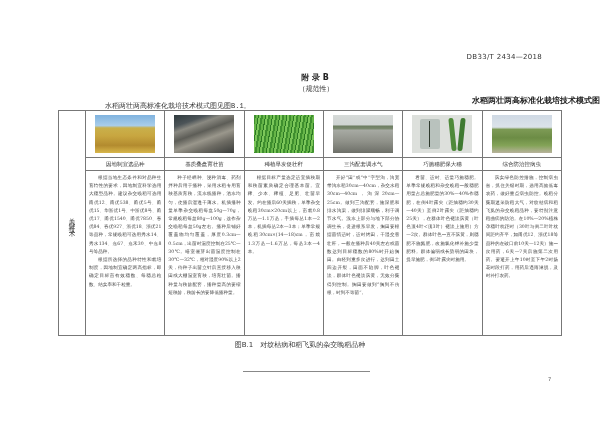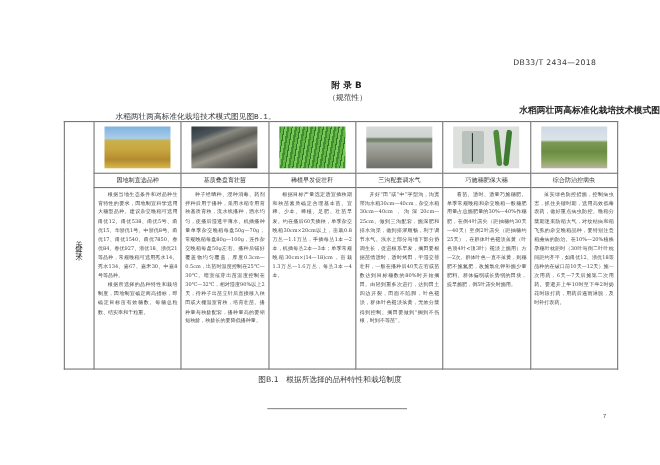--- a/index.html
+++ b/index.html
@@ -108,15 +108,15 @@
     <td class="body-cell">
       <p>看苗、适时、适量巧施穗肥。单季常规晚稻和杂交晚稻一般穗肥用量占总施肥量的30%—40%作穗肥，在倒4叶露尖（距抽穗约30天—40天）至倒2叶露尖（距抽穗约25天），在群体叶色褪淡落黄（叶色顶4叶&lt;顶3叶）褪淡上施用）方—2次。群体叶色一直不落黄，则穗肥不施氮肥，改施氯化钾补施少量肥料。群体偏弱或长势弱的田块，提早施肥，倒5叶露尖时施用。</p>
     </td>
     <td class="body-cell">
       <p>落实绿色防控措施，控制病虫害，抓住关键时期，选用高效低毒农药，做好重点病虫防控。晚稻分蘖期迷采防稻大气，对纹枯病和稻飞虱的杂交晚稻品种，要特别注意稻曲病的防治。在10%—20%植株孕穗叶枕距时（30叶与倒二叶叶枕间距约齐平，如甬优12、浙优18等品种的在破口前10天—12天）施一次用药，6天—7天后施第二次用药。要避开上午10时至下午2时扬花时段打药，用药后遇雨淋脱，及时补打农药。</p>
     </td>
   </tr>
 </tbody>
   </table>
 
-<div class="fig-caption">图B.1　根据所选择的品种特性和栽培制度</div>
+<div class="fig-caption">图B.1　对纹枯病和稻飞虱的杂交晚稻品种</div>
 <div class="footer-line"></div>
 <div class="page-num">7</div>
 
 </body></html>

